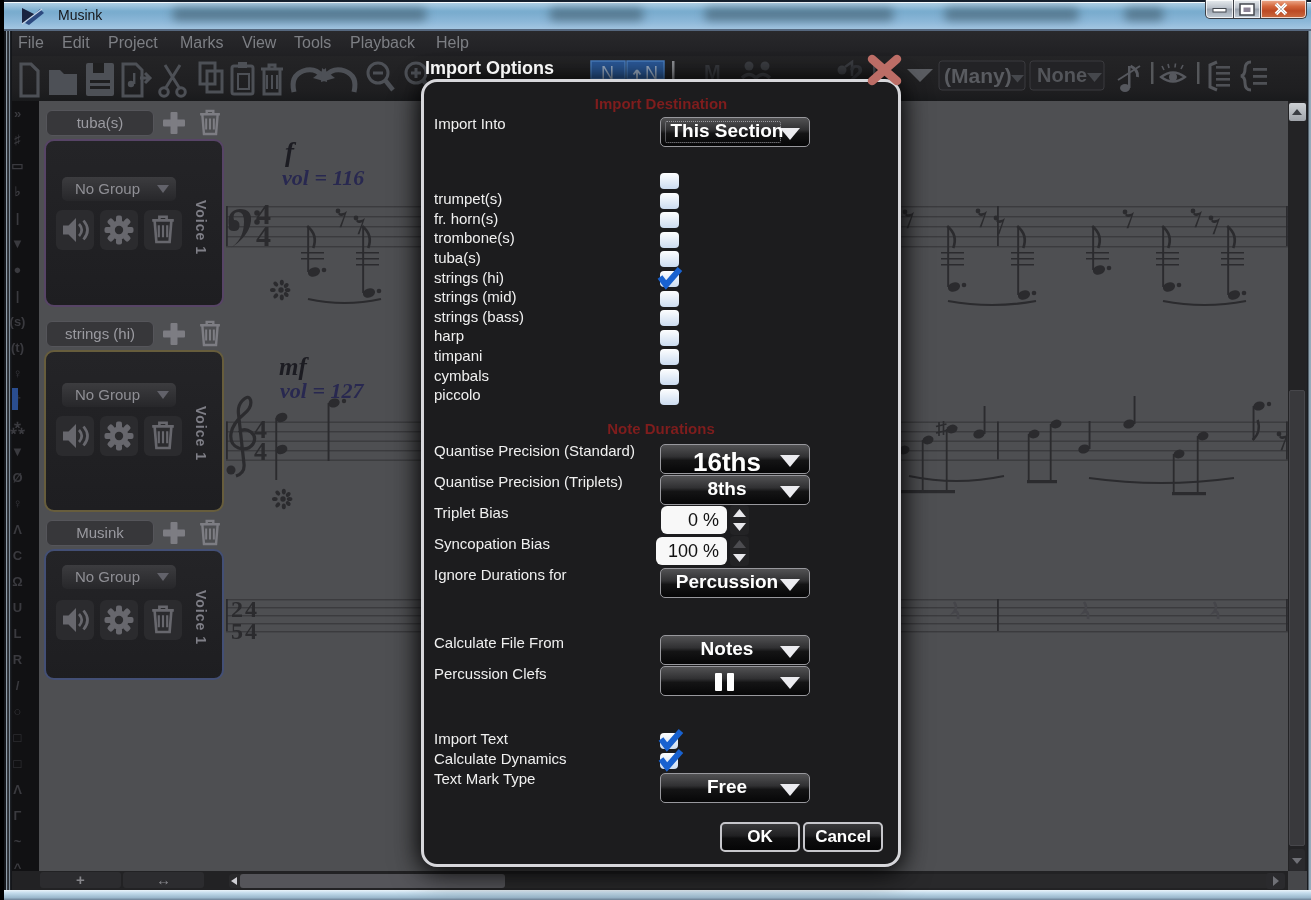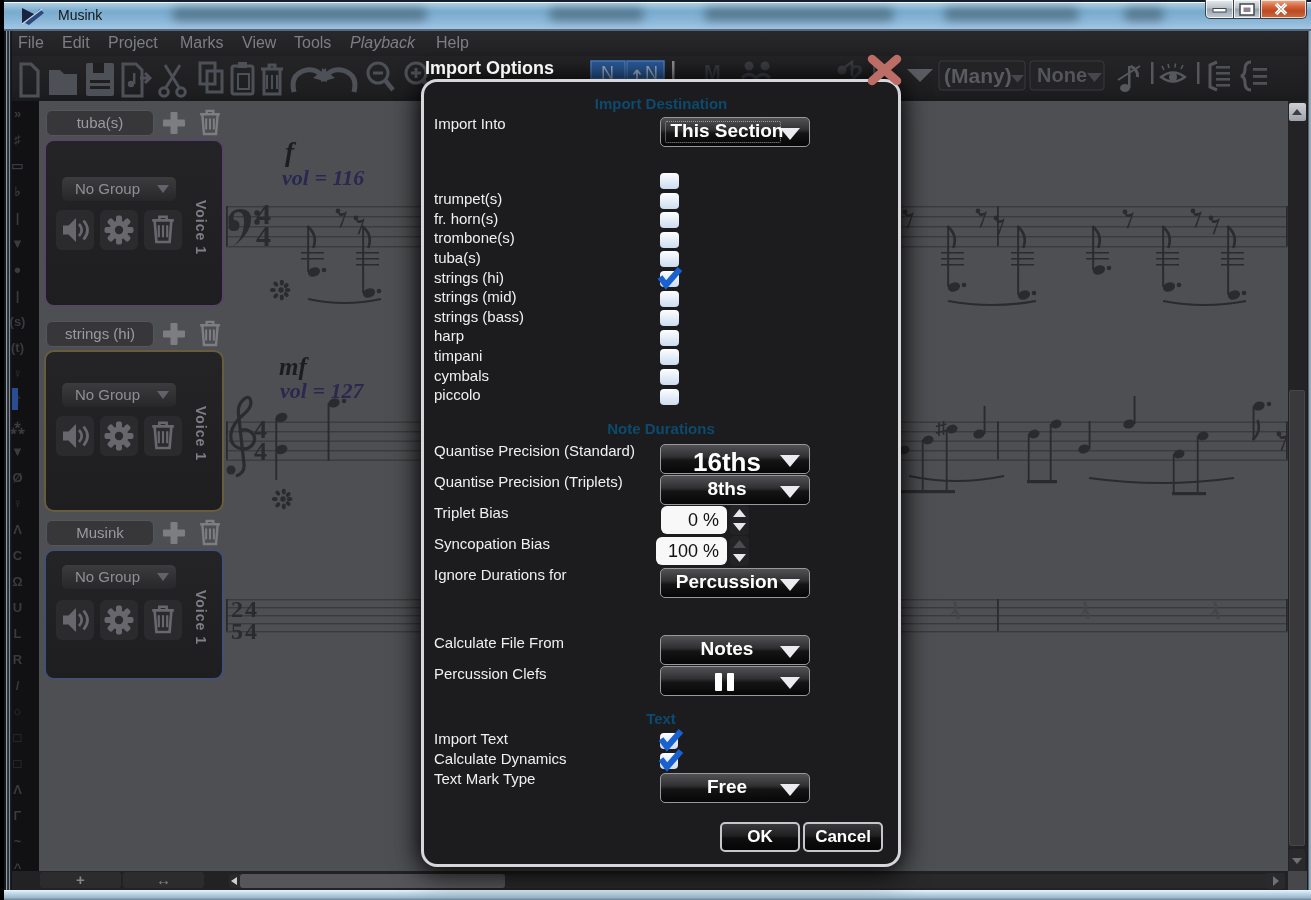--- a/index.html
+++ b/index.html
@@ -35,21 +35,21 @@
 
 .phead{position:absolute;width:108px;height:26px;background:#37373a;border:1px solid #55555a;border-radius:6px;color:#9a9aa0;font-size:15px;text-align:center;line-height:24px;}
 .pbody{position:absolute;width:180px;border-width:2px;border-style:solid;border-radius:10px;background:linear-gradient(180deg,#242427,#1e1e21);}
 .ngroup{position:absolute;width:114px;height:24px;background:linear-gradient(180deg,#3c3c3f,#27272a);border-radius:5px;color:#8f8f95;font-size:15px;line-height:23px;padding-left:13px;}
 .ngarr{position:absolute;width:0;height:0;border-left:6px solid transparent;border-right:6px solid transparent;border-top:8px solid #62626a;}
 .ibtn{position:absolute;width:38px;height:40px;background:#2b2b2e;border-radius:6px;}
 .voice{position:absolute;color:#7e7e86;font-size:14px;font-weight:bold;transform:rotate(90deg);transform-origin:center;white-space:nowrap;letter-spacing:1px;}
 
 #dlgtitle{color:#f5f5f5;font-size:18px;font-weight:bold;}
 #dlg{left:417px;top:79px;width:480px;height:788px;background:#1c1c1e;border:3px solid #d7d7db;border-radius:16px;box-shadow:0 0 22px rgba(0,0,0,.8),0 8px 30px rgba(0,0,0,.6);}
-.bluehead{position:absolute;width:480px;left:417px;text-align:center;color:#0c4a6e;font-size:15px;font-weight:bold;}
+.bluehead{position:absolute;width:480px;left:417px;text-align:center;color:#7f1d1d;font-size:15px;font-weight:bold;}
 .dlabel{position:absolute;left:430px;color:#f0f0f0;font-size:15px;}
 .dd{position:absolute;left:656px;width:150px;height:30px;background:linear-gradient(180deg,#525254 0%,#303032 42%,#141415 55%,#060607 100%);border:1px solid #98989d;border-radius:5px;}
 .ddt{position:absolute;left:0;top:2px;width:124px;text-align:center;color:#fff;font-weight:bold;font-size:19px;}
 .ddarr{position:absolute;right:9px;top:10px;width:0;height:0;border-left:10px solid transparent;border-right:10px solid transparent;border-top:12px solid #ececf0;}
 .cb{position:absolute;left:656px;width:19px;height:16px;border-radius:4px;background:linear-gradient(180deg,#fdfeff,#ccdcf0);}
 .spin{position:absolute;background:#f8f8f8;border-radius:6px;color:#111;font-size:18px;text-align:right;padding-right:8px;}
 .sparr{position:absolute;width:19px;background:#232325;border-radius:4px;}
 .btn{position:absolute;height:30px;background:linear-gradient(180deg,#39393b 0%,#202022 45%,#0e0e0f 55%,#050506 100%);border:2px solid #c6c6cb;border-radius:5px;color:#fff;font-weight:bold;font-size:17px;text-align:center;line-height:26px;}
 </style></head>
 <body>
@@ -83,21 +83,21 @@
     <div class="abs" id="borderR"></div>
     <div class="abs" id="borderB"></div>
 <div class="abs" id="tbedge"></div>
 <div class="abs" id="menubar"></div>
 <div class="mitem" style="left:14px;">File</div>
     <div class="mitem" style="left:58px;text-align:center;">Edit</div>
     <div class="mitem" style="left:104px;">Project</div>
     <div class="mitem" style="left:176px;">Marks</div>
     <div class="mitem" style="left:238px;">View</div>
     <div class="mitem" style="left:290px;">Tools</div>
-    <div class="mitem" style="left:346px;font-style:italic;">Playback</div>
+    <div class="mitem" style="left:346px;">Playback</div>
     <div class="mitem" style="left:432px;">Help</div>
 <div class="abs" id="toolbar"></div>
 <div class="abs" id="mainarea"></div>
 <svg class="abs" style="left:0;top:0;" width="1311" height="900">
       <rect x="222" y="206.0" width="1062" height="1.4" fill="#3b3b3e"></rect>
       <rect x="222" y="216.0" width="1062" height="1.4" fill="#3b3b3e"></rect>
       <rect x="222" y="226.0" width="1062" height="1.4" fill="#3b3b3e"></rect>
       <rect x="222" y="236.0" width="1062" height="1.4" fill="#3b3b3e"></rect>
       <rect x="222" y="246.0" width="1062" height="1.4" fill="#3b3b3e"></rect>
       <rect x="222" y="206" width="1.8" height="40" fill="#2b2b2e"></rect>
@@ -665,21 +665,20 @@
     <div class="abs" style="left:1262px;top:873px;width:19px;height:16px;background:#2a2a2d;border-radius:3px;"></div>
     <div class="abs" style="left:1269px;top:876px;width:0;height:0;border-top:5px solid transparent;border-bottom:5px solid transparent;border-left:6px solid #6f7076;"></div>
     <div class="abs" style="left:1284px;top:871px;width:19px;height:19px;background:#46474a;"></div>
 <div class="abs" id="dlg"></div>
     <div class="abs" id="dlgtitle" style="left:421px;top:58px;">Import Options</div>
     <svg class="abs" style="left:861px;top:51px;" width="42" height="38">
       <path d="M7 8 L32 30 M32 8 L7 30" stroke="#bc6d66" stroke-width="8.5" stroke-linecap="round"></path>
     </svg>
     <div class="bluehead" style="top:95px;">Import Destination</div>
     <div class="bluehead" style="top:420px;">Note Durations</div>
-    <div class="bluehead" style="top:710px;">Text</div>
     <div class="dlabel" style="top:115px;">Import Into</div>
     <div class="dd" style="top:117px;">
       <div style="position:absolute;left:4px;top:3px;right:28px;bottom:3px;border:1px dotted #9a9aa0;border-radius:2px;"></div>
       <div class="ddt" style="font-size:19px;width:132px;">This Section</div>
       <div class="ddarr"></div>
     </div>
     <div class="cb" style="top:173.0px;"></div>
     <div class="cb" style="top:192.6px;"></div>
     <div class="dlabel" style="top:190.1px;">trumpet(s)</div>
     <div class="cb" style="top:212.2px;"></div>

